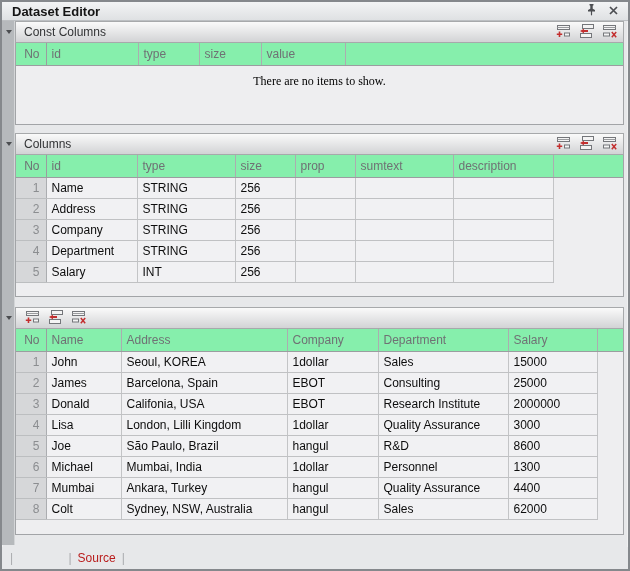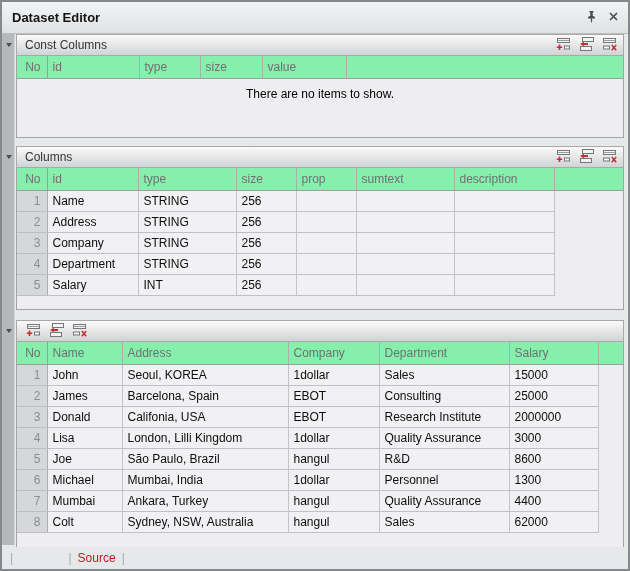--- a/index.html
+++ b/index.html
@@ -7,21 +7,21 @@
     width:630px;height:571px;box-sizing:border-box;
     border:2px solid #85888c;
     box-shadow:inset 0 0 0 1px #f0f1f2;
     background:#e7e8ea;
     display:flex;flex-direction:column;
     font-family:"Liberation Sans",sans-serif;
     position:relative;overflow:hidden;
   }
   
   .titlebar{
-    flex:none;height:32px;box-sizing:border-box;
+    flex:none;height:19px;box-sizing:border-box;
     display:flex;align-items:center;
     padding:0 6px 0 10px;
     background:linear-gradient(#f3f4f5,#dfe1e3);
     border-bottom:1px solid #bcbfc2;
   }
   .titlebar .title{flex:1;font-size:13px;font-weight:bold;color:#141414;}
   .tb-btn{width:18px;height:16px;border:none;background:transparent;padding:0;margin-left:4px;
     display:flex;align-items:center;justify-content:center;cursor:default;}
   
   .main{flex:1;position:relative;overflow:hidden;}
@@ -29,21 +29,21 @@
     position:absolute;left:0;top:0;bottom:2px;width:12px;
     background:#b6b9bc;border-right:1px solid #d3d5d7;
   }
   .collapse-btn{position:absolute;left:2px;width:9px;height:9px;border:none;background:transparent;padding:0;}
   .collapse-btn::after{
     content:"";display:block;margin:2px auto 0;
     width:0;height:0;border-left:3.5px solid transparent;border-right:3.5px solid transparent;
     border-top:4.5px solid #4b4d50;
   }
   .collapse-1{top:5px;} .collapse-2{top:117px;} .collapse-3{top:291px;}
-  .sections{padding-right:4px;padding-left:14px;}
+  .sections{margin-left:13px;padding-right:4px;}
   .section{margin:0;}
   .section.s1{margin-bottom:8px;} .section.s2{margin-bottom:10px;}
   .sec-header{
     height:22px;box-sizing:border-box;display:flex;align-items:center;
     padding:0 4px 0 8px;
     background:linear-gradient(#fafafa,#d2d3d5);
     border:1px solid #a7a9ab;
     font-size:12px;color:#333436;
   }
   .sec-title{flex:1;}
@@ -72,21 +72,21 @@
     background:#f1f1f3;color:#0d0d0d;
     padding:0 5px;height:21px;box-sizing:border-box;
     border-right:1px solid #c3c4c6;border-bottom:1px solid #c0c1c3;
     white-space:nowrap;overflow:hidden;
   }
   table.grid td.no-col{
     background:#d6d7d9;color:#8b8d90;text-align:right;padding-right:6px;
     border-right:1px solid #abadb0;border-bottom:1px solid #bcbec0;
   }
   table.grid td.ghost{background:transparent;border:none;}
-  .empty-msg{position:absolute;left:0;right:0;top:31px;text-align:center;font-size:12px;color:#000;}
+  .empty-msg{position:absolute;left:0;right:0;top:31px;text-align:center;font-size:12px;color:#000;font-family:Liberation Serif, serif;}
   
   .footer{
     flex:none;height:22px;box-sizing:border-box;
     display:flex;align-items:center;
     background:#e7e8ea;padding:0 6px 0 2px;font-size:12px;
   }
   .footer .sep{color:#a9abae;margin:0 6px;}
   .footer .tab{cursor:default;}
   .footer .tab.active{font-weight:bold;color:#121212;margin-top:40px;}
   .footer .tab.inactive{color:#b91c1c;}

